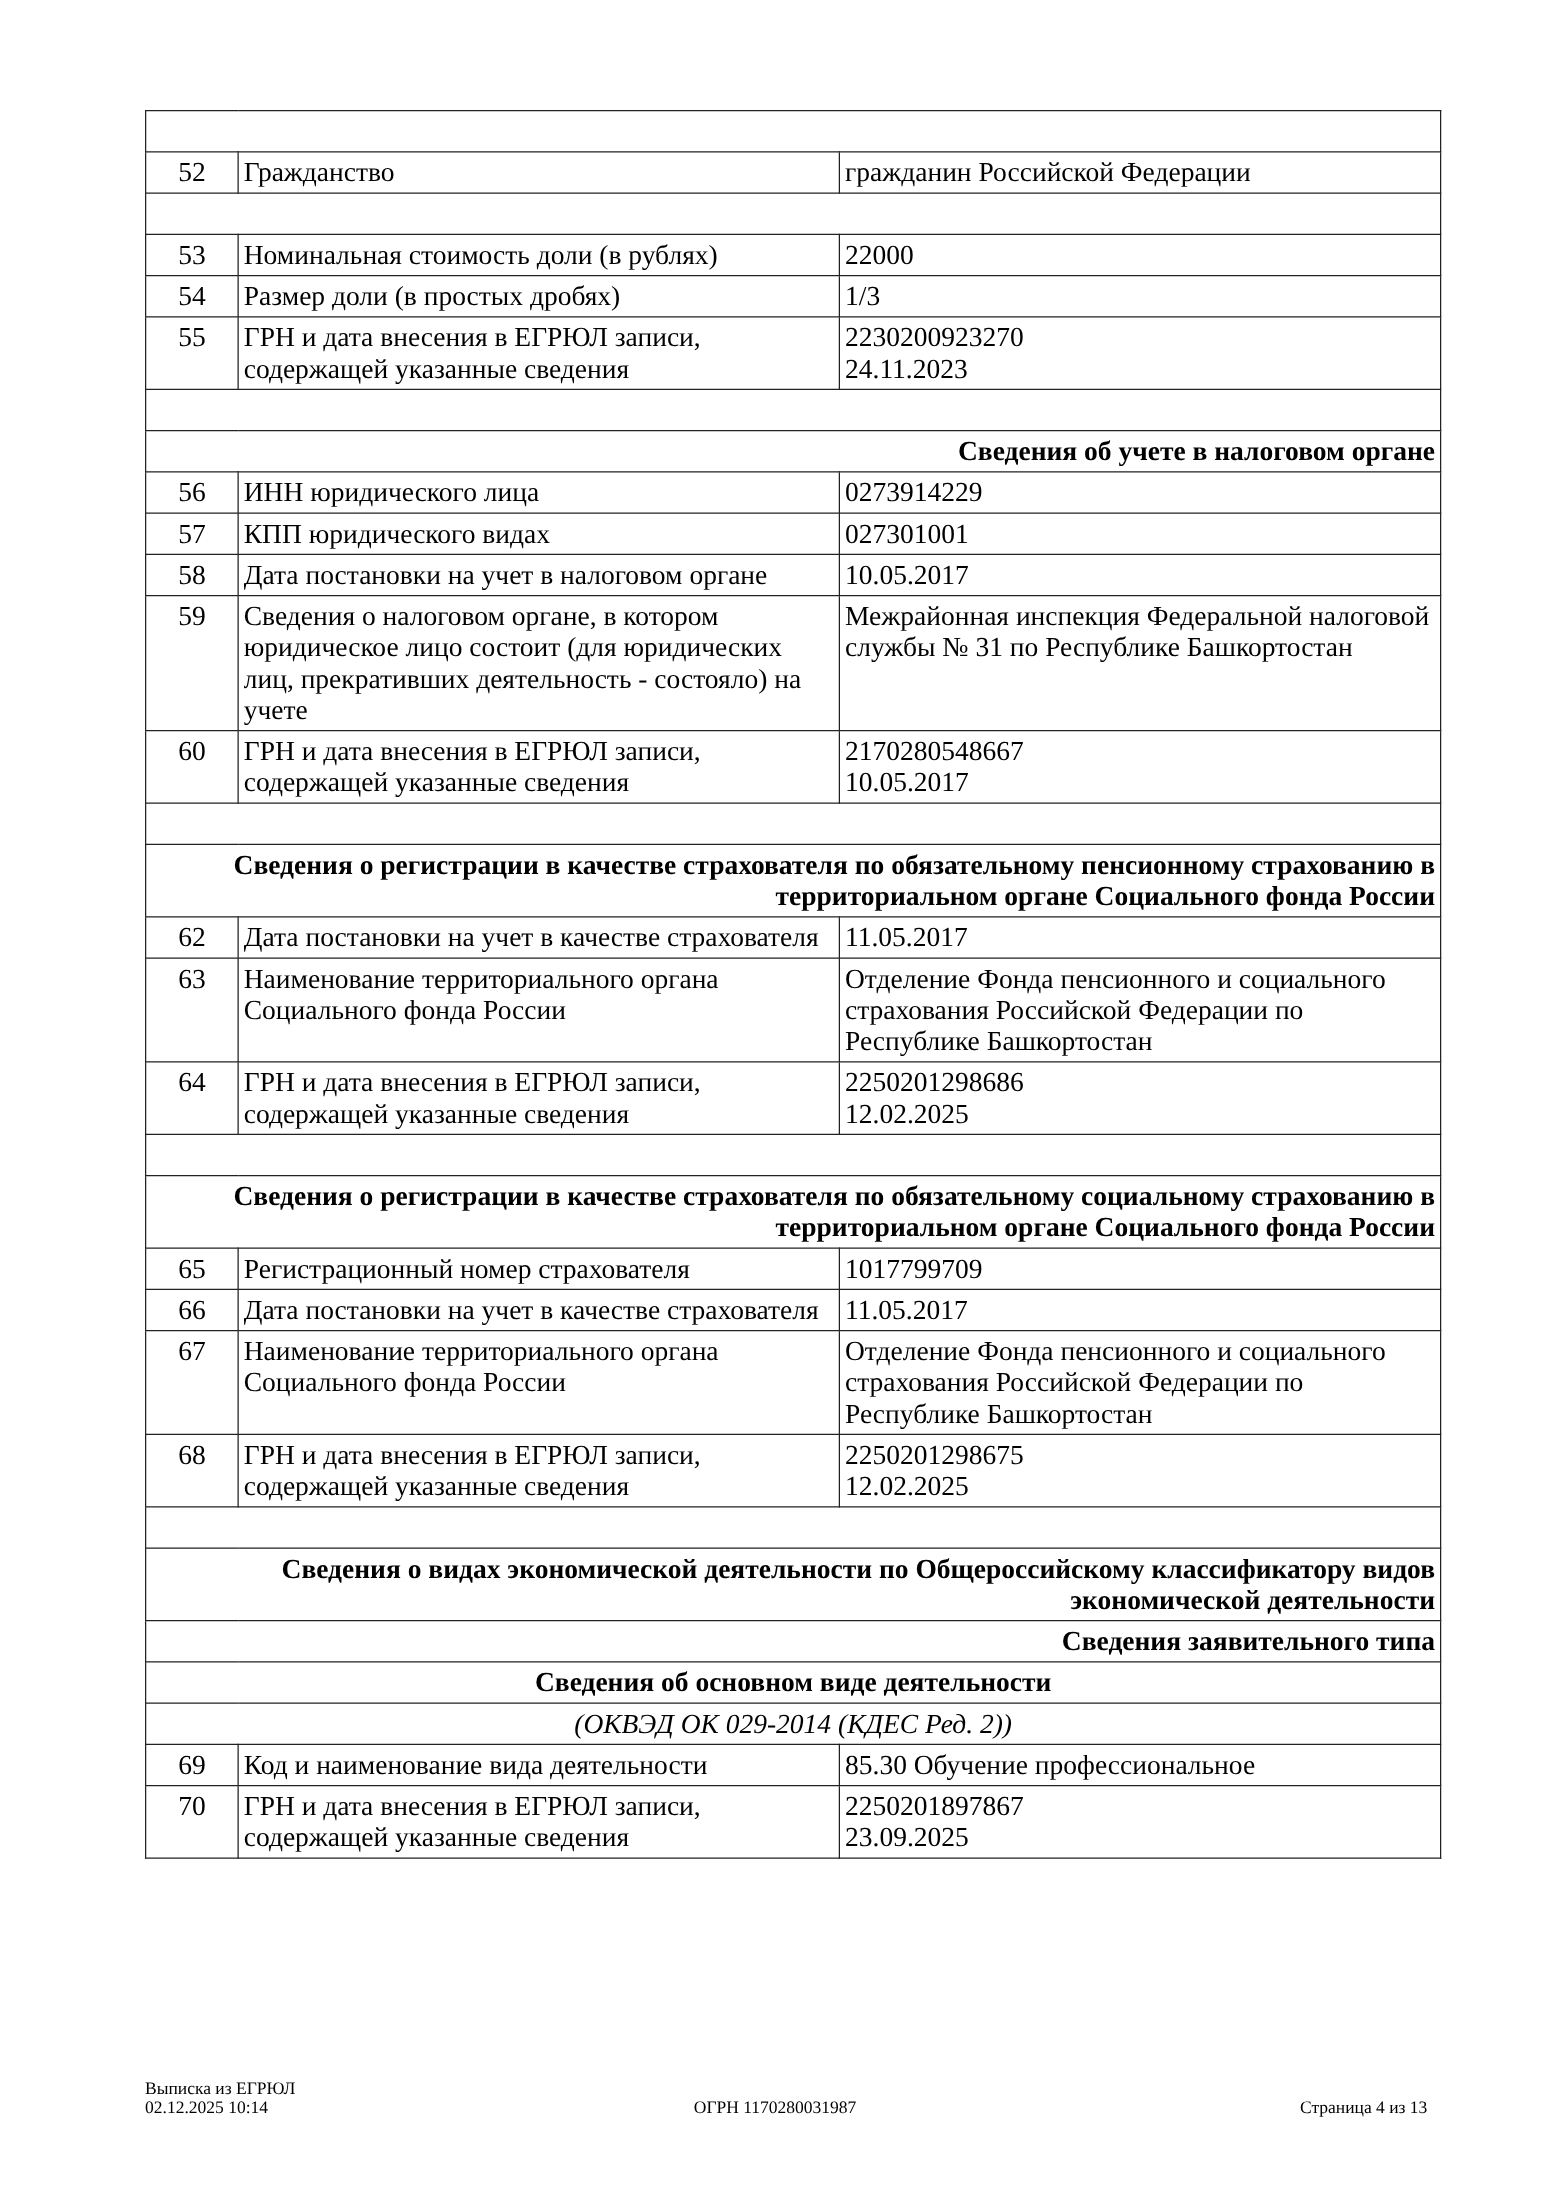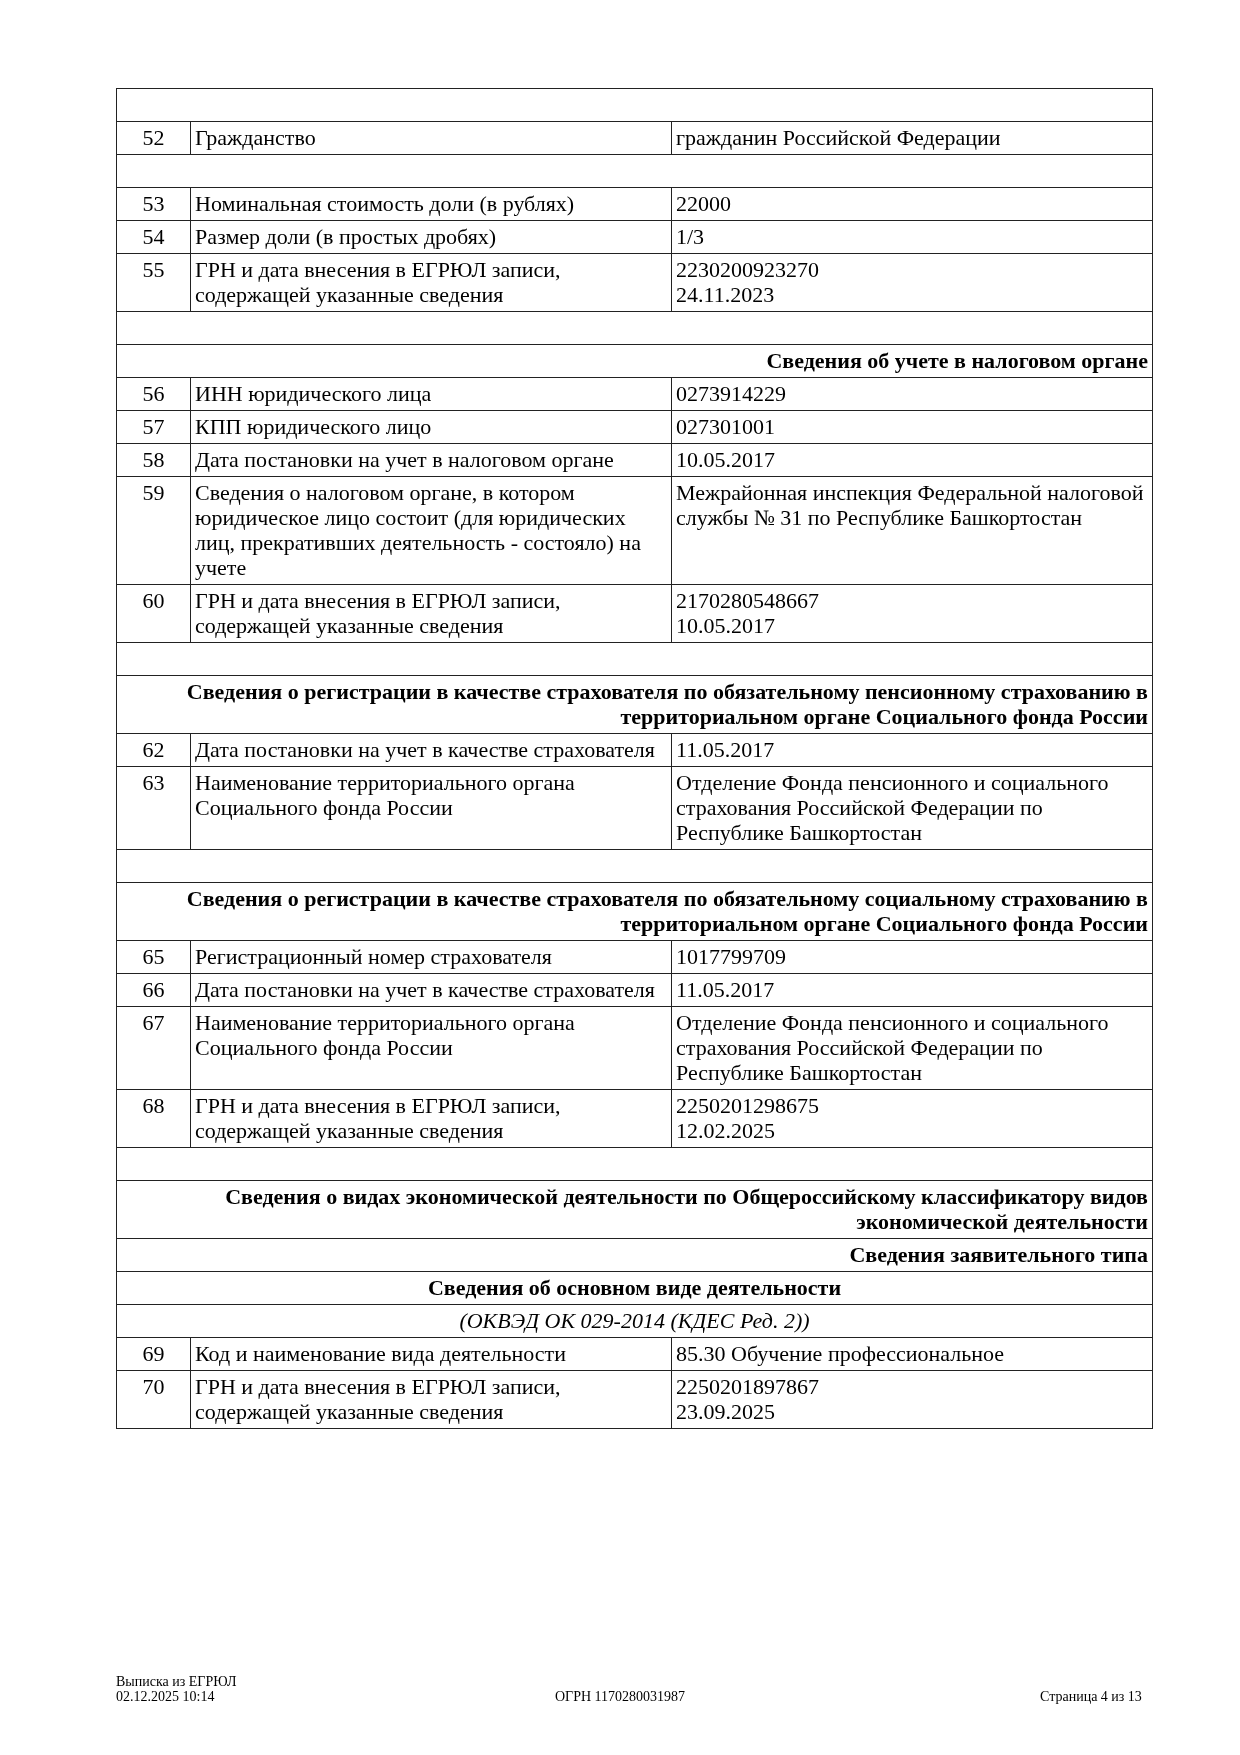--- a/index.html
+++ b/index.html
@@ -61,21 +61,20 @@
   td.classifier {
     text-align: center;
     font-style: italic;
   }
   .footer {
     position: absolute;
     font-family: "Liberation Serif", "DejaVu Serif", serif;
     font-size: 14px;
     line-height: 15px;
     color: #000;
-    margin-top: 10px;
   }
   .footer-left {
     left: 116px;
     top: 1664px;
   }
   .footer-center {
     left: 555px;
     top: 1679px;
   }
   .footer-right {
@@ -135,21 +134,21 @@
       <tr>
         <td colspan="3" class="section">Сведения об учете в налоговом органе</td>
       </tr>
       <tr>
         <td class="num">56</td>
         <td>ИНН юридического лица</td>
         <td class="val">0273914229</td>
       </tr>
       <tr>
         <td class="num">57</td>
-        <td>КПП юридического лицо</td>
+        <td>КПП юридического видах</td>
         <td class="val">027301001</td>
       </tr>
       <tr>
         <td class="num">58</td>
         <td>Дата постановки на учет в налоговом органе</td>
         <td class="val">10.05.2017</td>
       </tr>
       <tr>
         <td class="num">59</td>
         <td>Сведения о налоговом органе, в котором юридическое лицо состоит (для юридических лиц, прекративших деятельность - состояло) на учете</td>
@@ -171,20 +170,26 @@
       </tr>
       <tr>
         <td class="num">62</td>
         <td>Дата постановки на учет в качестве страхователя</td>
         <td class="val">11.05.2017</td>
       </tr>
       <tr>
         <td class="num">63</td>
         <td>Наименование территориального органа Социального фонда России</td>
         <td class="val">Отделение Фонда пенсионного и социального страхования Российской Федерации по Республике Башкортостан</td>
+      </tr>
+      <tr>
+        <td class="num">64</td>
+        <td>ГРН и дата внесения в ЕГРЮЛ записи, содержащей указанные сведения</td>
+        <td class="val">2250201298686
+12.02.2025</td>
       </tr>
 
       <tr class="spacer">
           <td colspan="3"></td>
         </tr>
 
       <tr>
         <td colspan="3" class="section">Сведения о регистрации в качестве страхователя по обязательному социальному страхованию в территориальном органе Социального фонда России</td>
       </tr>
       <tr>

